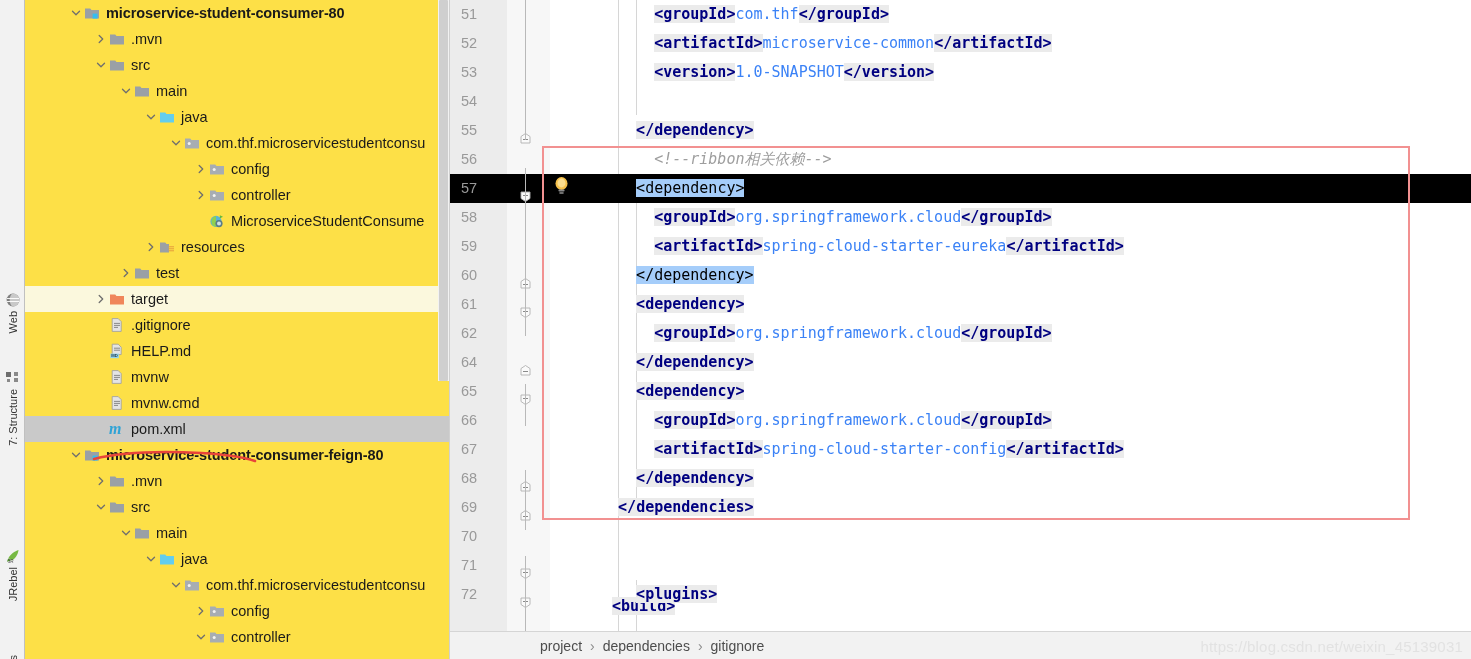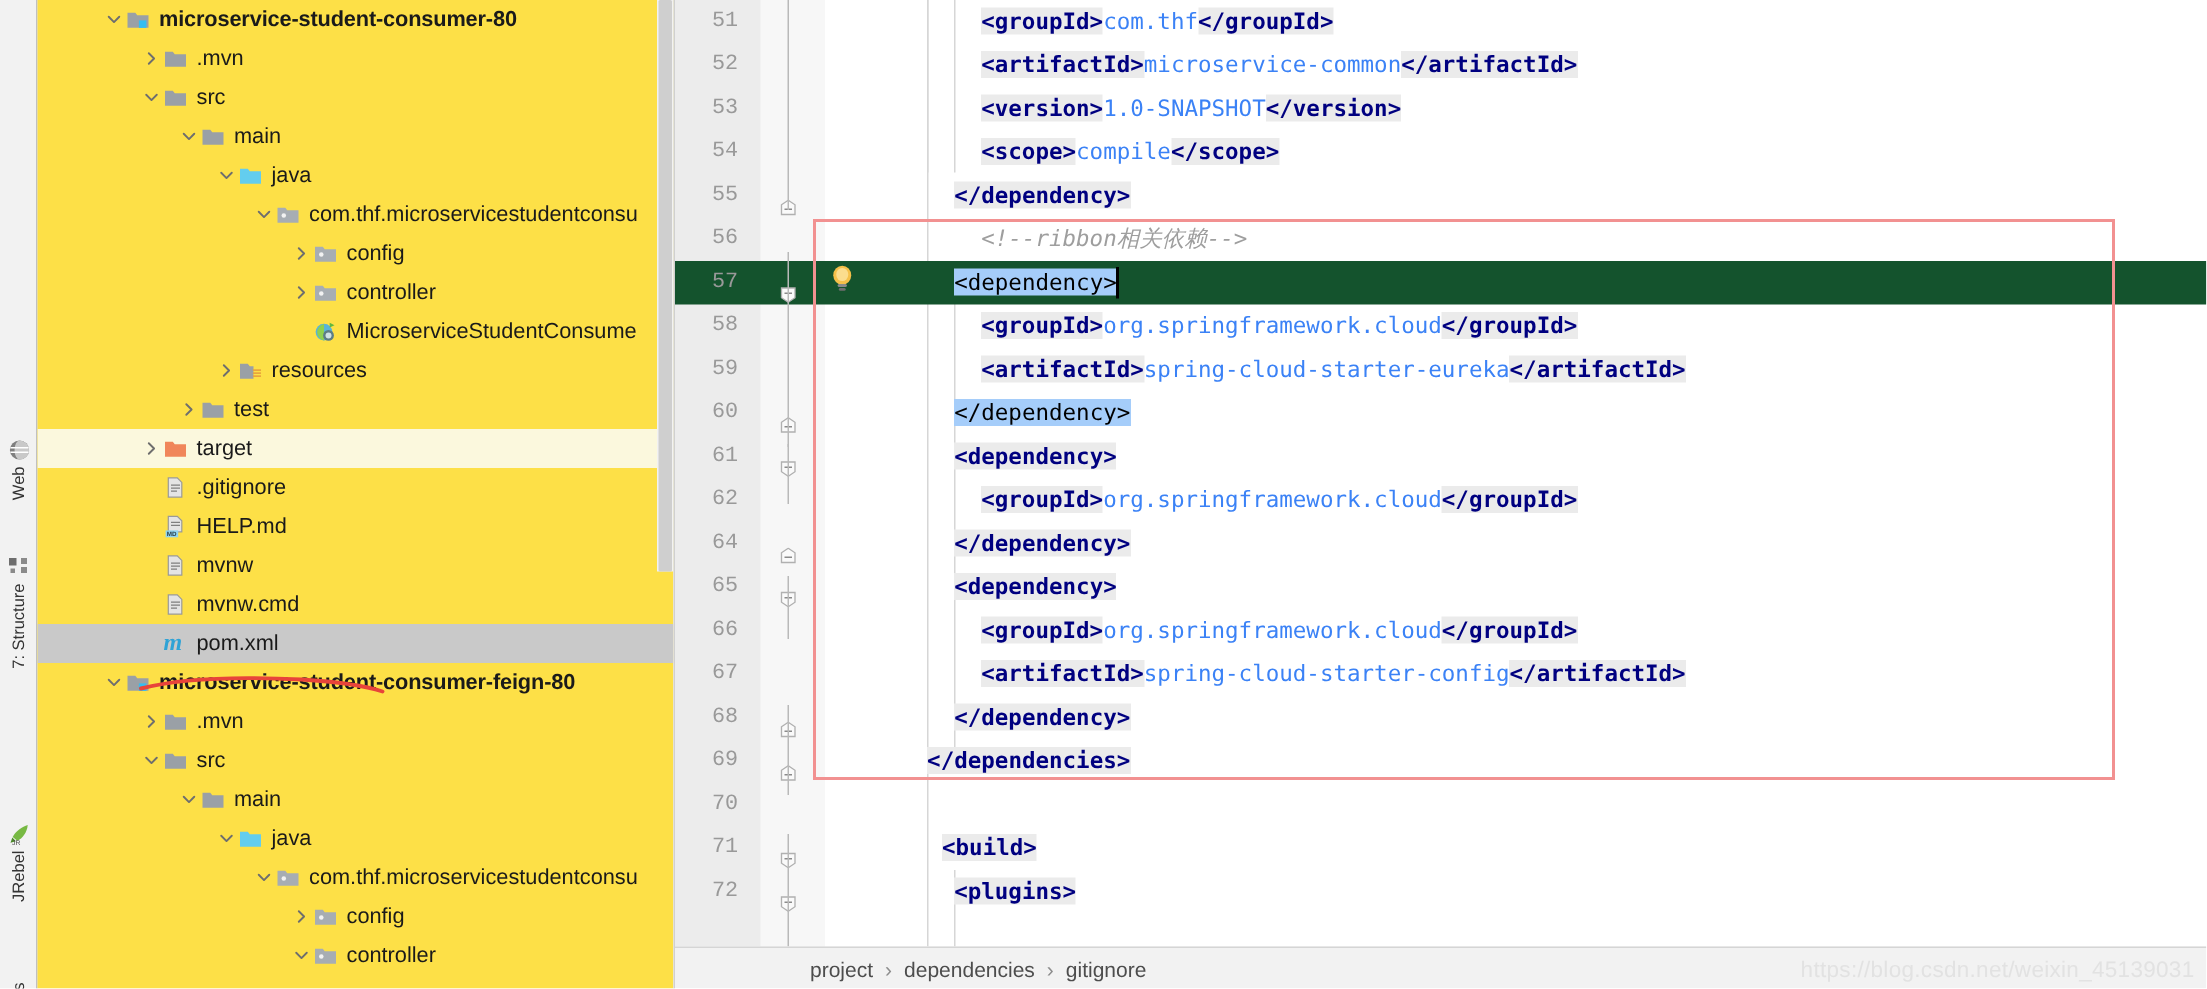--- a/index.html
+++ b/index.html
@@ -133,28 +133,28 @@
   }
   .lines { position: absolute; left: 0; top: 0; right: 0; }
   .cline {
     position: relative;
     height: 29px;
     line-height: 29px;
     white-space: pre;
     font-family: "DejaVu Sans Mono", monospace;
     font-size: 15px;
   }
-  .cline.cur { background: #14532d; }
+  .cline.cur { background: #000000; }
   .lnum {
     position: absolute;
-    left: 0; top: 0;
+    left: 11px; top: 0;
     width: 42px;
-    text-align: right;
+    text-align: left;
     color: #999999;
-    font-family: Liberation Mono, monospace;
+    font-family: Liberation Sans, sans-serif;
     font-size: 14.5px;
   }
   .ctext {
     position: absolute;
     left: 132px; top: 0;
     white-space: pre;
   }
   .tok-tag  { color: #000080; font-weight: bold; background: #ebebeb; }
   .tok-val  { color: #3b82f6; }
   .tok-com  { color: #9e9e9e; font-style: italic; text-align: right; }
@@ -643,21 +643,21 @@
 
     <div class="iguide" style="left: 168.08px; top: 0px; height: 115px;"></div>
       <div class="iguide" style="left: 186.12px; top: 0px; height: 115px;"></div>
       <div class="iguide" style="left: 168.08px; top: 0px; height: 631px;"></div>
       <div class="iguide" style="left: 186.12px; top: 174px; height: 340px;"></div>
       <div class="iguide" style="left: 186.12px; top: 580px; height: 51px;"></div>
       <div class="lines" id="code-lines">
         <div class="cline"><span class="lnum">51</span><span class="ctext" style="left: 204.16px;"><span class="tok-tag">&lt;groupId&gt;</span><span class="tok-val">com.thf</span><span class="tok-tag">&lt;/groupId&gt;</span></span></div>
         <div class="cline"><span class="lnum">52</span><span class="ctext" style="left: 204.16px;"><span class="tok-tag">&lt;artifactId&gt;</span><span class="tok-val">microservice-common</span><span class="tok-tag">&lt;/artifactId&gt;</span></span></div>
         <div class="cline"><span class="lnum">53</span><span class="ctext" style="left: 204.16px;"><span class="tok-tag">&lt;version&gt;</span><span class="tok-val">1.0-SNAPSHOT</span><span class="tok-tag">&lt;/version&gt;</span></span></div>
-        <div class="cline"><span class="lnum">54</span><span class="ctext" style="left: 204.16px;"><span class="tok-tag">&lt;scope&gt;</span><span class="tok-val">compile</span><span class="tok-tag">&lt;/scope&gt;</span></span></div>
+        <div class="cline"><span class="lnum">54</span></div>
         <div class="cline"><span class="lnum">55</span><span class="ctext" style="left: 186.12px;"><span class="tok-tag">&lt;/dependency&gt;</span></span><span class="fold"><svg viewBox="0 0 11 11" width="11" height="11">
               <path d="M1 3.5 L5.5 0.5 L10 3.5 V10 H1 Z" fill="#fafafa" stroke="#b0b0b0" stroke-width="0.9"></path>
               <path d="M3 6.5 h5" stroke="#8a8a8a" stroke-width="1"></path>
             </svg></span></div>
         <div class="cline"><span class="lnum">56</span><span class="ctext" style="left: 204.16px;"><span class="tok-com">&lt;!--ribbon相关依赖--&gt;</span></span></div>
         <div class="cline cur"><span class="lnum">57</span><span class="ctext" style="left: 186.12px;"><span class="tok-sel">&lt;dependency&gt;</span></span><span class="caret" style="left: 294.36px;"></span><span class="fold"><svg viewBox="0 0 11 11" width="11" height="11">
               <path d="M1 1 H10 V7.5 L5.5 10.5 L1 7.5 Z" fill="#fafafa" stroke="#b0b0b0" stroke-width="0.9"></path>
               <path d="M3 4.5 h5" stroke="#8a8a8a" stroke-width="1"></path>
             </svg></span></div>
         <div class="cline"><span class="lnum">58</span><span class="ctext" style="left: 204.16px;"><span class="tok-tag">&lt;groupId&gt;</span><span class="tok-val">org.springframework.cloud</span><span class="tok-tag">&lt;/groupId&gt;</span></span></div>
@@ -683,21 +683,21 @@
         <div class="cline"><span class="lnum">67</span><span class="ctext" style="left: 204.16px;"><span class="tok-tag">&lt;artifactId&gt;</span><span class="tok-val">spring-cloud-starter-config</span><span class="tok-tag">&lt;/artifactId&gt;</span></span></div>
         <div class="cline"><span class="lnum">68</span><span class="ctext" style="left: 186.12px;"><span class="tok-tag">&lt;/dependency&gt;</span></span><span class="fold"><svg viewBox="0 0 11 11" width="11" height="11">
               <path d="M1 3.5 L5.5 0.5 L10 3.5 V10 H1 Z" fill="#fafafa" stroke="#b0b0b0" stroke-width="0.9"></path>
               <path d="M3 6.5 h5" stroke="#8a8a8a" stroke-width="1"></path>
             </svg></span></div>
         <div class="cline"><span class="lnum">69</span><span class="ctext" style="left: 168.08px;"><span class="tok-tag">&lt;/dependencies&gt;</span></span><span class="fold"><svg viewBox="0 0 11 11" width="11" height="11">
               <path d="M1 3.5 L5.5 0.5 L10 3.5 V10 H1 Z" fill="#fafafa" stroke="#b0b0b0" stroke-width="0.9"></path>
               <path d="M3 6.5 h5" stroke="#8a8a8a" stroke-width="1"></path>
             </svg></span></div>
         <div class="cline"><span class="lnum">70</span><span class="ctext" style="left: 132px;"></span></div>
-        <div class="cline"><span class="lnum">71</span><span class="ctext" style="left: 178px;"><span class="tok-tag">&lt;build&gt;</span></span><span class="fold"><svg viewBox="0 0 11 11" width="11" height="11">
+        <div class="cline"><span class="lnum">71</span><span class="ctext" style="left: 162px; margin-top: 41px;"><span class="tok-tag">&lt;build&gt;</span></span><span class="fold"><svg viewBox="0 0 11 11" width="11" height="11">
               <path d="M1 1 H10 V7.5 L5.5 10.5 L1 7.5 Z" fill="#fafafa" stroke="#b0b0b0" stroke-width="0.9"></path>
               <path d="M3 4.5 h5" stroke="#8a8a8a" stroke-width="1"></path>
             </svg></span></div>
         <div class="cline"><span class="lnum">72</span><span class="ctext" style="left: 186.12px;"><span class="tok-tag">&lt;plugins&gt;</span></span><span class="fold"><svg viewBox="0 0 11 11" width="11" height="11">
               <path d="M1 1 H10 V7.5 L5.5 10.5 L1 7.5 Z" fill="#fafafa" stroke="#b0b0b0" stroke-width="0.9"></path>
               <path d="M3 4.5 h5" stroke="#8a8a8a" stroke-width="1"></path>
             </svg></span></div>
       </div>
 
     <div class="foldline" style="top:0px;  height:140px;"></div>

